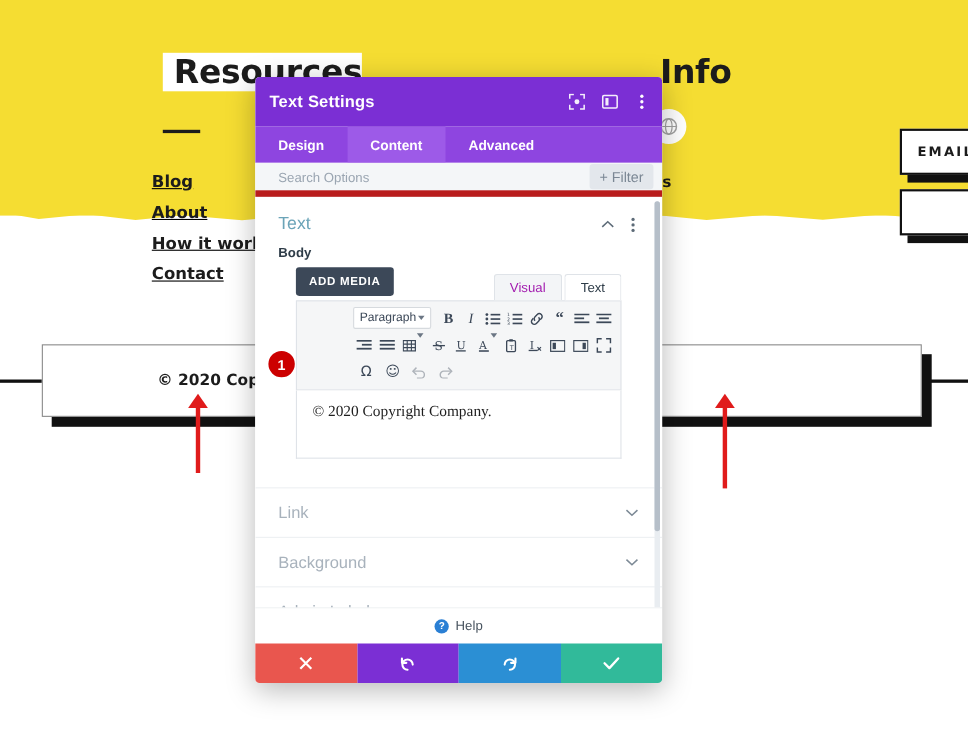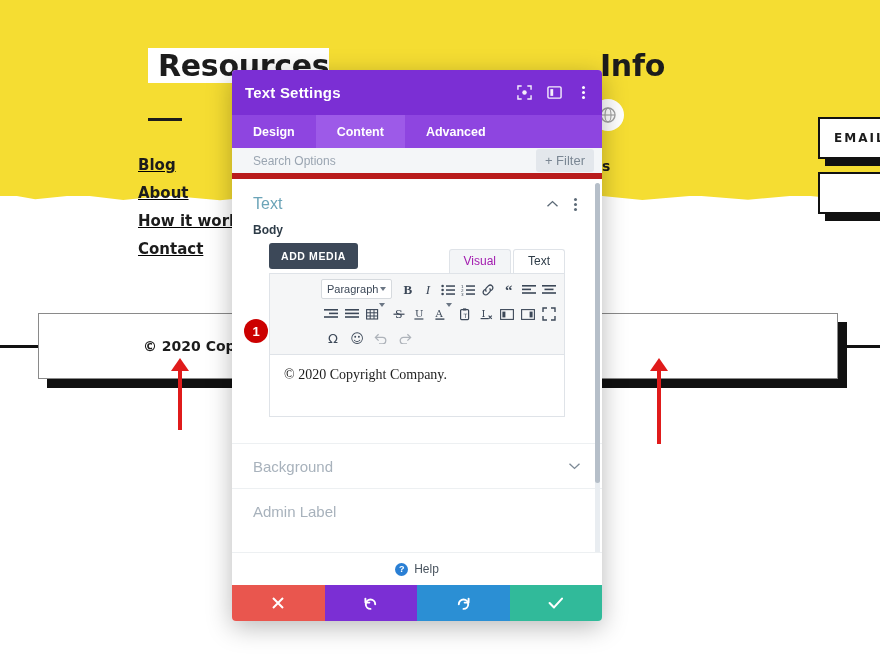--- a/index.html
+++ b/index.html
@@ -518,20 +518,26 @@
         </div>
 
         <div class="editor-area">
           <div class="editor-text">© 2020 Copyright Company.</div>
         </div>
       </div>
 
       <div style="height:26px"></div>
 
       <div class="acc-row">
+        <div class="at">Link</div>
+        <svg class="chev" viewBox="0 0 13 8">
+          <path d="M1.5 1.8l5 4.6 5-4.6" fill="none" stroke="#7d8a96" stroke-width="1.4"></path>
+        </svg>
+      </div>
+      <div class="acc-row">
         <div class="at">Background</div>
         <svg class="chev" viewBox="0 0 13 8">
           <path d="M1.5 1.8l5 4.6 5-4.6" fill="none" stroke="#7d8a96" stroke-width="1.4"></path>
         </svg>
       </div>
       <div class="acc-row">
         <div class="at">Admin Label</div>
 
       </div>
 

